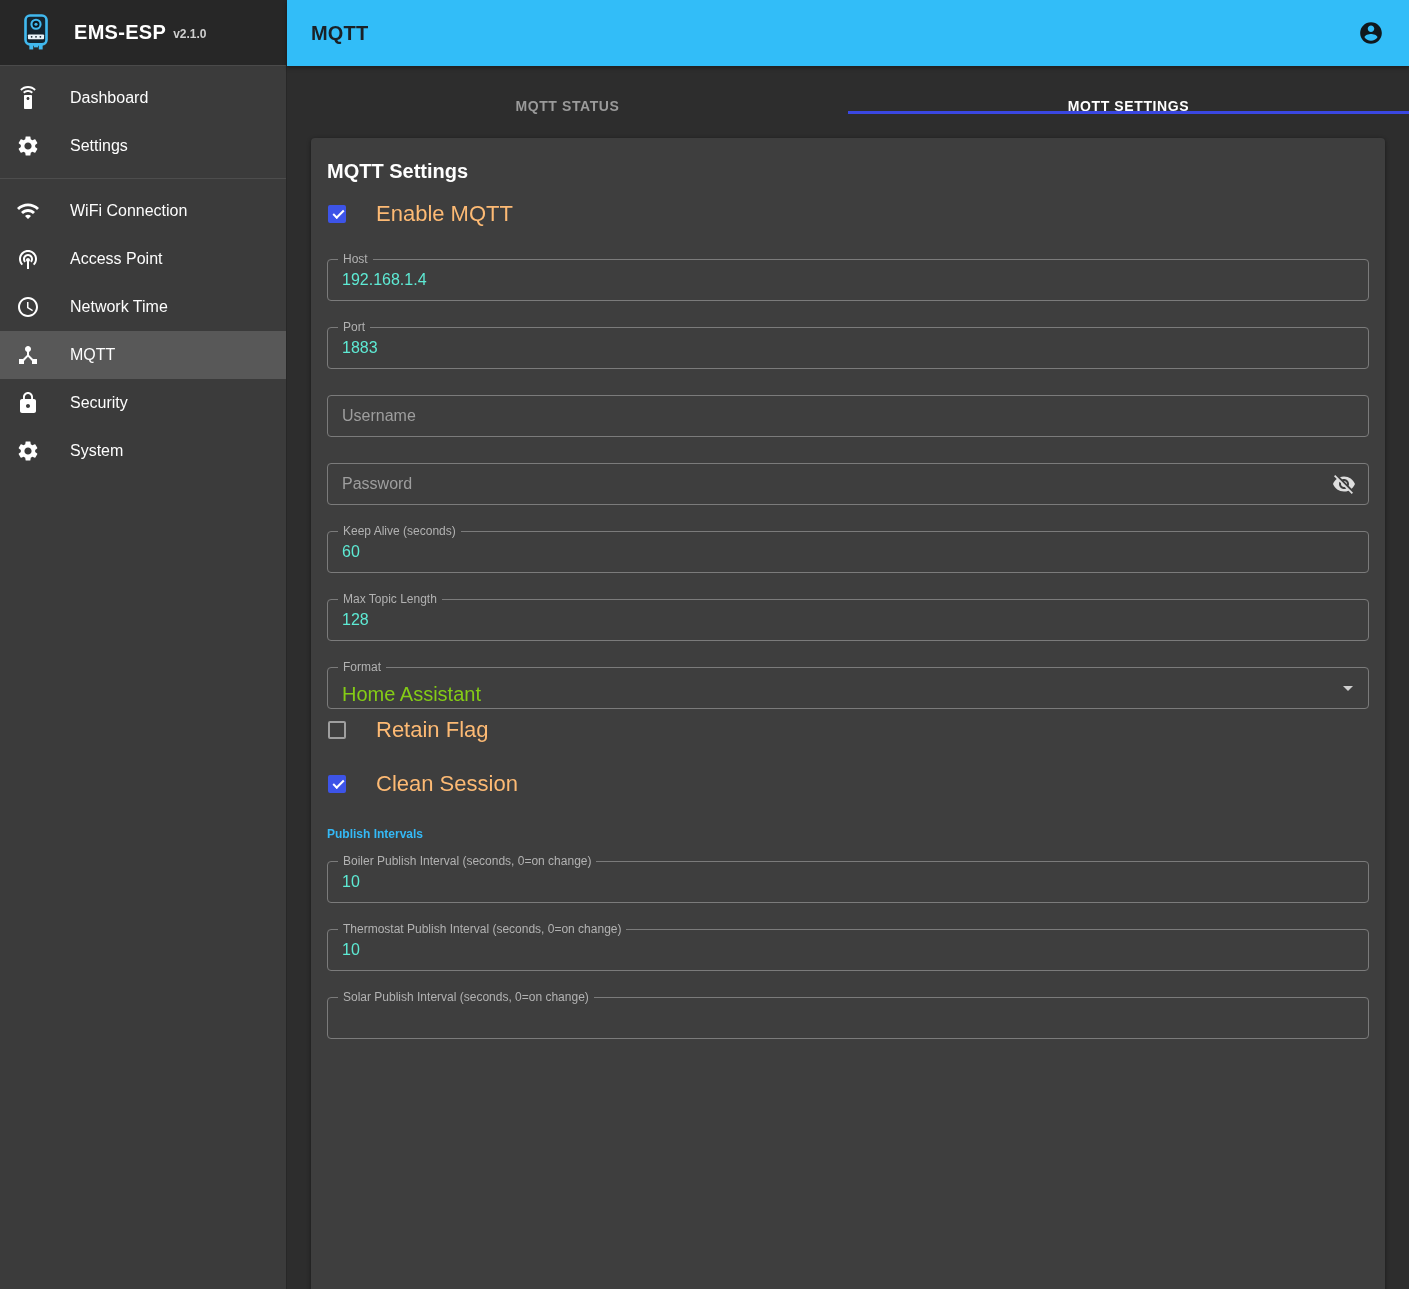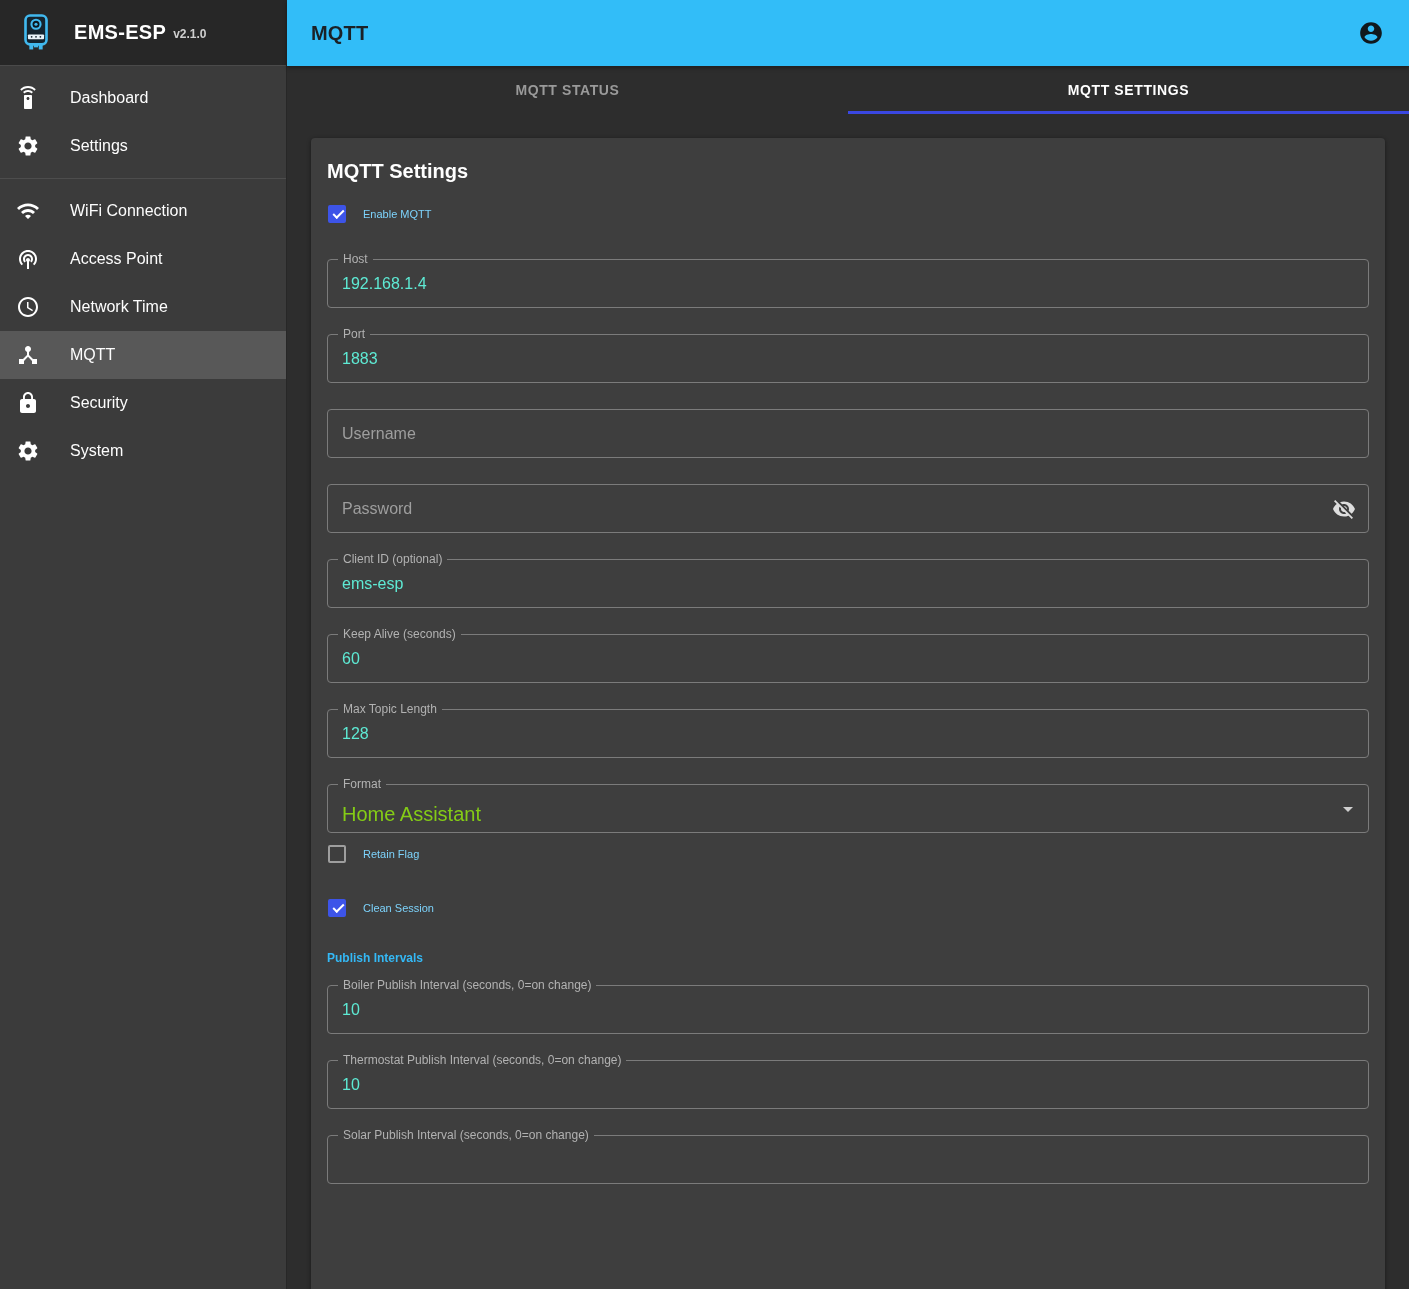--- a/index.html
+++ b/index.html
@@ -44,21 +44,21 @@
     box-shadow:0 2px 4px rgba(0,0,0,.35);
     position:relative; z-index:2;
   }
   .appbar-title { font-size:20px; font-weight:bold; color:var(--appbar-text,#1b2126); letter-spacing:.2px; }
   .appbar-spacer { flex:1; }
   .account-btn { width:40px; height:40px; display:flex; align-items:center; justify-content:center; cursor:pointer; margin-right:-6px; }
   .account-btn svg { fill:#10181d; }
   
   .tabs { height:48px; flex:0 0 48px; display:flex; background:var(--page-bg,#2d2d2d); }
   .tab {
-    flex:1; display:flex; align-items:center; justify-content:center;
+    flex:1; display:flex; align-items:flex-end; justify-content:center;
     font-size:14px; font-weight:bold; letter-spacing:.6px;
     color:#9a9a9a; cursor:pointer; position:relative; text-transform:uppercase;
   }
   .tab.active { color:#fff; }
   .tab.active::after {
     content:""; position:absolute; left:0; right:0; bottom:0; height:3px;
     background:var(--tab-indicator-blue,#3a47e2);
   }
   
   .content { flex:1; padding:24px 24px 0; overflow:hidden; }
@@ -75,24 +75,24 @@
   .check-row { display:flex; align-items:center; height:42px; margin-top:4px; cursor:pointer; }
   .cb {
     width:18px; height:18px; border:2px solid #9e9e9e; border-radius:2px;
     flex:0 0 18px; margin-left:1px; position:relative;
   }
   .cb.checked { background:var(--primary-blue,#3d54e8); border-color:var(--primary-blue,#3d54e8); }
   .cb.checked::after {
     content:""; position:absolute; left:3px; top:3px; width:9px; height:4px;
     border-left:2px solid #fff; border-bottom:2px solid #fff; transform:rotate(-45deg);
   }
-  .check-label { margin-left:17px; font-size:11px; color:#7dd3fc; }
+  .check-label { margin-left:30px; font-size:22px; color:#fdba74; }
   
   .field {
-    position:relative; height:49px; margin-top:26px;
+    position:relative; height:42px; margin-top:26px;
     border:1px solid #7b7b7b; border-radius:4px;
     display:flex; align-items:center;
   }
   .field.first { margin-top:24px; }
   .field-label {
     position:absolute; top:-8px; left:10px; padding:0 5px;
     background:var(--card-bg,#3e3e3e);
     font-size:12px; line-height:15px; color:#b2b2b2; white-space:nowrap;
   }
   .field-input {
@@ -254,24 +254,20 @@
 
       <div class="field">
         <input class="field-input" placeholder="Password" style="">
         <span class="trailing-icon">
           <svg width="24" height="24" viewBox="0 0 24 24">
               <path d="M12 7c2.76 0 5 2.24 5 5 0 .65-.13 1.26-.36 1.83l2.92 2.92c1.51-1.26 2.7-2.89 3.43-4.75-1.73-4.39-6-7.5-11-7.5-1.4 0-2.74.25-3.98.7l2.16 2.16C10.74 7.13 11.35 7 12 7zM2 4.27l2.28 2.28.46.46C3.08 8.3 1.78 10.02 1 12c1.73 4.39 6 7.5 11 7.5 1.55 0 3.03-.3 4.38-.84l.42.42L19.73 22 21 20.73 3.27 3 2 4.27zM7.53 9.8l1.55 1.55c-.05.21-.08.43-.08.65 0 1.66 1.34 3 3 3 .22 0 .44-.03.65-.08l1.55 1.55c-.67.33-1.41.53-2.2.53-2.76 0-5-2.24-5-5 0-.79.2-1.53.53-2.2zm4.31-.78l3.15 3.15.02-.16c0-1.66-1.34-3-3-3l-.17.01z"></path>
             </svg>
         </span>
       </div>
 
-      <div class="field">
-        <span class="field-label">Client ID (optional)</span>
-        <input class="field-input" value="ems-esp" style="">
-      </div>
 
       <div class="field">
         <span class="field-label">Keep Alive (seconds)</span>
         <input class="field-input" value="60" style="">
       </div>
 
       <div class="field">
         <span class="field-label">Max Topic Length</span>
         <input class="field-input" value="128" style="">
       </div>

